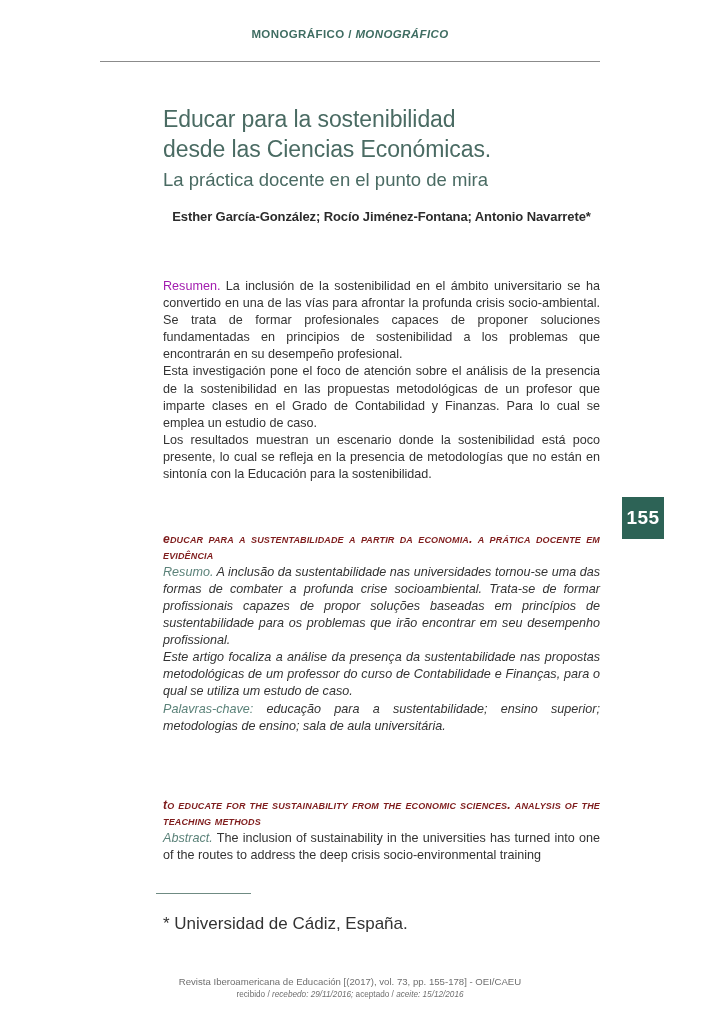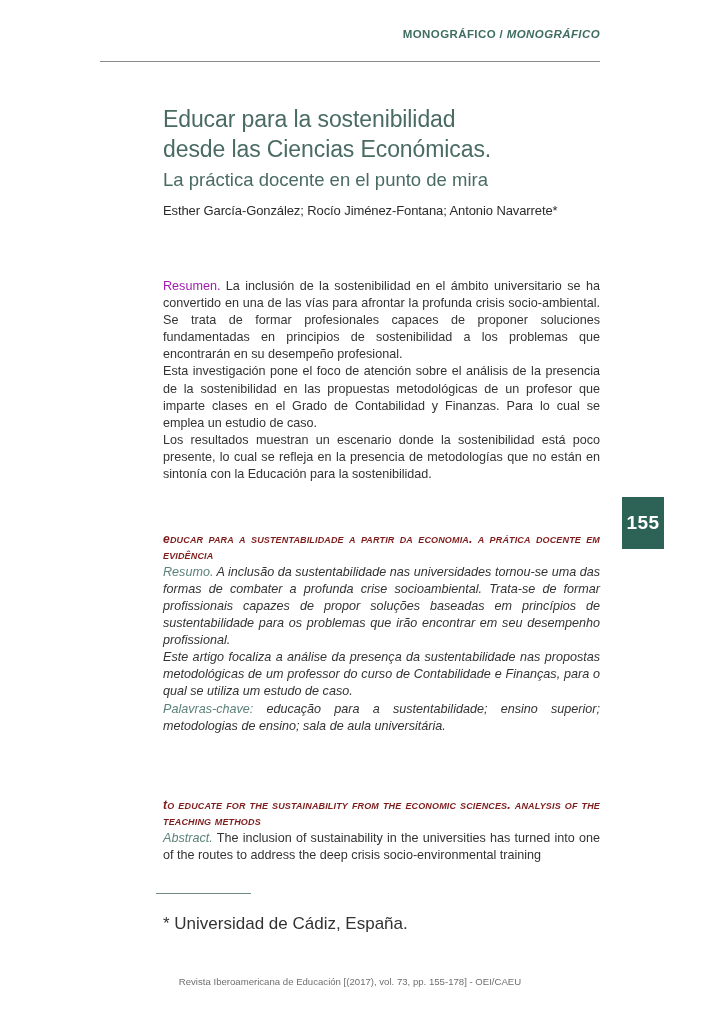--- a/index.html
+++ b/index.html
@@ -23,21 +23,21 @@
     height: 1024px;
     background: #ffffff;
   }
 
   
   .runhead {
     position: absolute;
     left: 100px;
     top: 28px;
     width: 500px;
-    text-align: right;
+    text-align: center;
     font-size: 11.5px;
     font-weight: bold;
     letter-spacing: 0.4px;
     color: #3f6d62;
     white-space: nowrap;
   }
   .runhead .it { font-style: italic; }
 
   .head-rule {
     position: absolute;
@@ -63,25 +63,26 @@
     letter-spacing: -0.1px;
   }
   .title-sub {
     font-size: 18.5px;
     line-height: 27px;
     color: #4a6b63;
     font-weight: normal;
     margin-top: 2px;
   }
   .authors {
-    margin-top: 10px;
+    margin-top: 16px;
     font-size: 13px;
-    font-weight: normal;
+    font-weight: bold;
     color: #2b2b2b;
     letter-spacing: -0.1px;
+    text-align: center;
   }
 
   
   .abs {
     position: absolute;
     left: 163px;
     width: 437px;
     font-size: 12.6px;
     line-height: 17.1px;
     text-align: justify;
@@ -109,21 +110,21 @@
   .sec-title::first-letter { font-variant: normal; }
 
   .kw { margin-top: 3px; }
 
   
   .page-badge {
     position: absolute;
     left: 622px;
     top: 497px;
     width: 42px;
-    height: 52px;
+    height: 42px;
     background: #2d6356;
     color: #ffffff;
     font-size: 19px;
     font-weight: bold;
     display: flex;
     align-items: center;
     justify-content: center;
     letter-spacing: 0.5px;
   }
 
@@ -206,15 +207,16 @@
   <div class="abs" id="abs-en">
     <p class="sec-title">To educate for the sustainability from the Economic Sciences. Analysis of the teaching methods</p>
     <p><span class="lead-i">Abstract.</span><span> The inclusion of sustainability in the universities has turned into one of the routes to address the deep crisis socio-environmental training</span></p>
   </div>
 
   <div class="note-rule"></div>
   <div class="footnote">* Universidad de Cádiz, España.</div>
 
   <div class="footer">
     <div class="footer-line1">Revista Iberoamericana de Educación [(2017), vol. 73, pp. 155-178] - OEI/CAEU</div>
+    <div class="footer-line2"><span>recibido / </span><span class="it">recebedo: 29/11/2016;</span><span> aceptado / </span><span class="it">aceite: 15/12/2016</span></div>
   </div>
 
 </div>
 
 </body></html>

